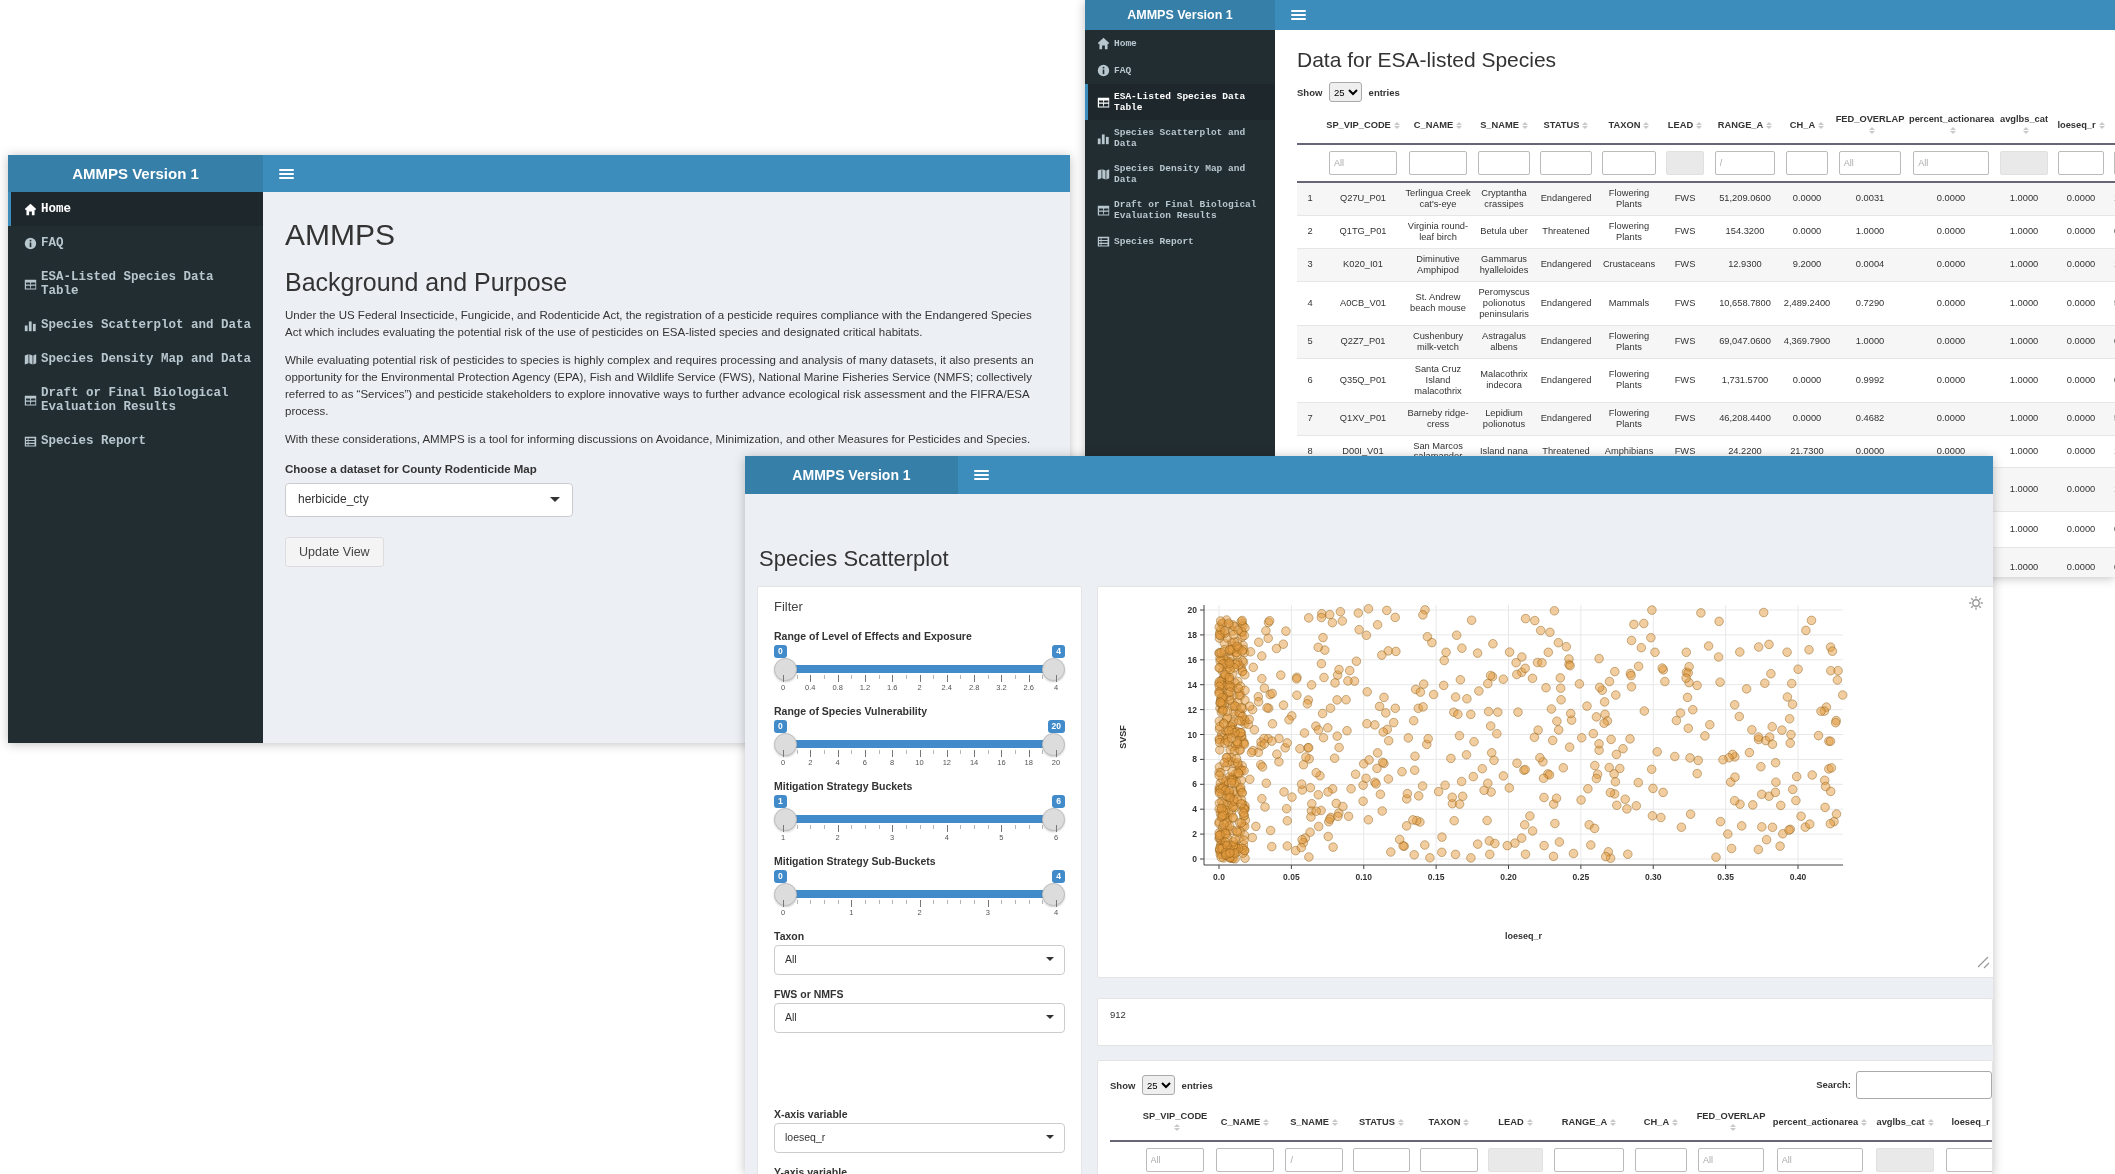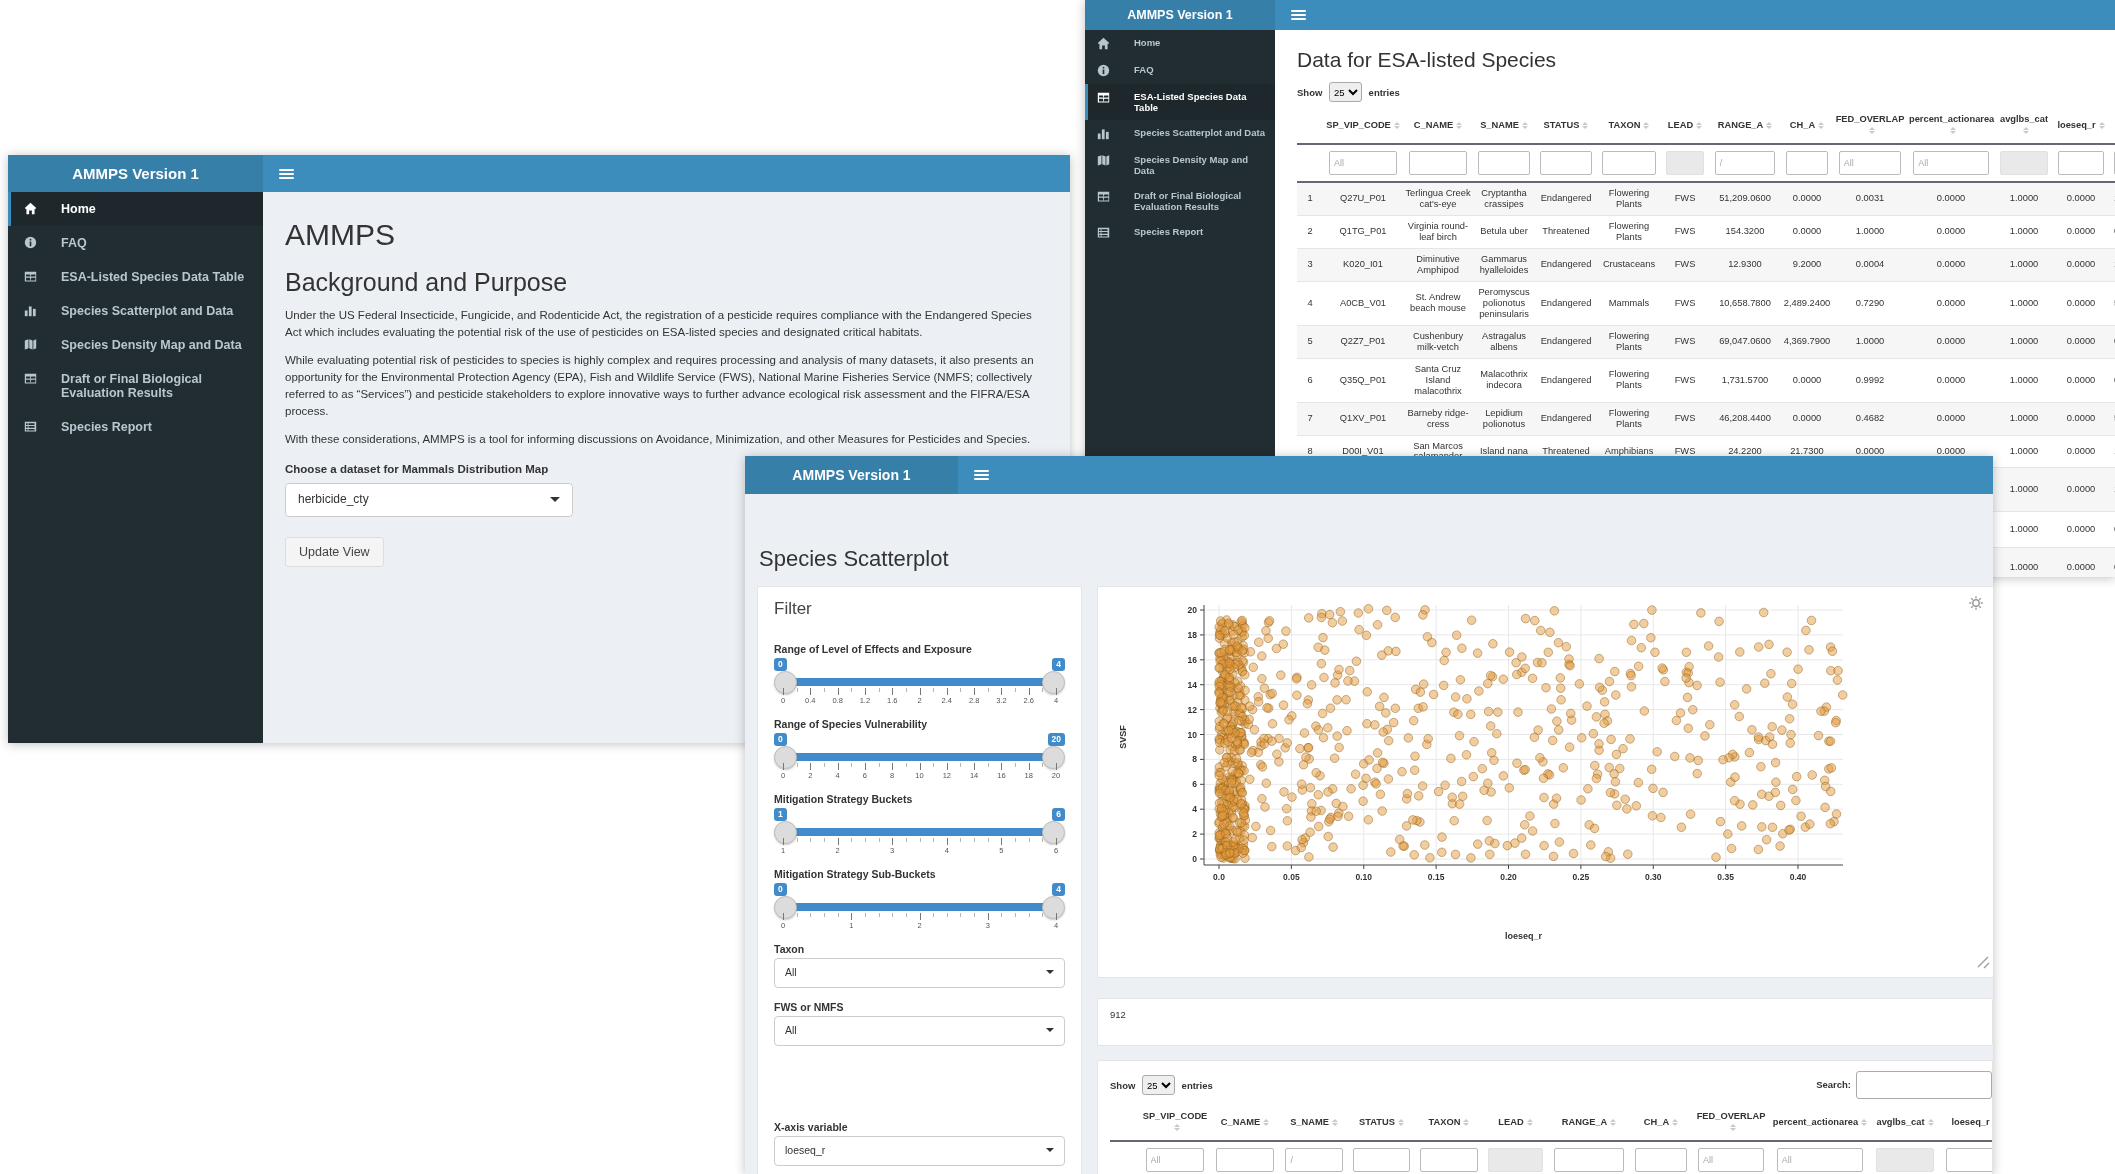--- a/index.html
+++ b/index.html
@@ -5,21 +5,21 @@
   html,body{margin:0;padding:0;background:#fff;}
   body{width:2115px;height:1174px;position:relative;overflow:hidden;
        font-family:"Liberation Sans",sans-serif;color:#333;}
   .window{position:absolute;overflow:hidden;box-shadow:0 1px 10px rgba(0,0,0,.25);background:#ecf0f5;}
   
   .nav{position:absolute;top:0;left:0;right:0;background:#3c8dbc;display:flex;align-items:stretch;z-index:5;}
   .logo{background:#367fa9;color:#fff;display:flex;align-items:center;justify-content:center;font-weight:bold;}
   .burger{display:flex;flex-direction:column;justify-content:center;gap:2px;padding:0 16px;cursor:pointer;}
   .burger i{display:block;width:15px;height:2px;background:#fff;border-radius:1px;}
   .sidebar{position:absolute;left:0;bottom:0;background:#222d32;}
-  .side-item{display:flex;align-items:flex-start;gap:24px;color:#b8c7ce;cursor:pointer;border-left:3px solid transparent;}
+  .side-item{display:flex;align-items:center;gap:4px;color:#b8c7ce;cursor:pointer;border-left:3px solid transparent;font-family:Liberation Mono, monospace;}
   .side-item.active{background:#1e282c;color:#fff;border-left-color:#3c8dbc;}
   .side-item .ic{display:flex;align-items:center;}
   .side-item svg{fill:currentColor;}
   .content{position:absolute;right:0;bottom:0;overflow:hidden;}
   
   #win-home{left:8px;top:155px;width:1062px;height:588px;z-index:1;}
   #win-home .nav{height:37px;}
   #win-home .logo{width:255px;font-size:15px;}
   #win-home .sidebar{top:37px;width:255px;}
   #win-home .side-item{padding:10px 10px 10px 13px;font-size:12.5px;font-weight:600;}
@@ -64,21 +64,21 @@
   .sort .up{border-bottom-color:#c9c9c9;margin-bottom:1px;}
   .sort .dn{border-top-color:#c9c9c9;}
   
   #win-scatter{left:745px;top:456px;width:1248px;height:718px;z-index:3;}
   #win-scatter .nav{height:38px;}
   #win-scatter .logo{width:213px;font-size:14px;}
   #win-scatter .content{left:0;top:38px;background:#ecf0f5;}
   #win-scatter h1{font-size:22px;font-weight:400;margin:0;position:absolute;left:14px;top:52px;color:#333;}
   .card{position:absolute;background:#fff;border:1px solid #e4e4e4;border-radius:2px;overflow:hidden;}
   #filter-card{left:12px;top:92px;width:325px;height:640px;padding:12px 16px;box-sizing:border-box;}
-  #filter-card h3{font-size:17px;font-weight:400;color:#444;margin:0 0 24px 0;}
+  #filter-card h3{font-size:13px;font-weight:400;color:#444;margin:0 0 16px 0;}
   .sl-label,.f-label{font-size:10.5px;font-weight:bold;color:#333;margin:0 0 3px 0;}
   .slider{position:relative;height:48px;margin-bottom:12px;}
   .irs-bar{position:absolute;left:9px;right:9px;top:20px;height:8px;background:#428bca;border-radius:4px;}
   .irs-handle{position:absolute;top:13px;width:21px;height:21px;border-radius:50%;background:#dcdcdc;
               border:1px solid #bdbdbd;box-shadow:0 1px 2px rgba(0,0,0,.2);cursor:pointer;}
   .irs-handle.l{left:0;} .irs-handle.r{right:0;}
   .irs-badge{position:absolute;top:0;background:#428bca;color:#fff;font-size:8.5px;font-weight:bold;
              padding:1px 4px;border-radius:3px;line-height:11px;}
   .irs-badge.l{left:0;} .irs-badge.r{right:0;}
   .irs-grid{position:absolute;left:9px;right:9px;top:30px;height:18px;}
@@ -172,21 +172,21 @@
   <div class="content">
     <h1>AMMPS</h1>
     <h2>Background and Purpose</h2>
     <div id="home-paras">
         <p>Under the US Federal Insecticide, Fungicide, and Rodenticide Act, the registration of a pesticide requires compliance with the Endangered Species Act which includes evaluating the potential risk of the use of pesticides on ESA-listed species and designated critical habitats.</p>
         <p>While evaluating potential risk of pesticides to species is highly complex and requires processing and analysis of many datasets, it also presents an opportunity for the Environmental Protection Agency (EPA), Fish and Wildlife Service (FWS), National Marine Fisheries Service (NMFS; collectively referred to as “Services”) and pesticide stakeholders to explore innovative ways to further advance ecological risk assessment and the FIFRA/ESA process.</p>
         <p>With these considerations, AMMPS is a tool for informing discussions on Avoidance, Minimization, and other Measures for Pesticides and Species.</p>
       </div>
     <div id="home-controls">
         <div>
-          <div class="ctl-label">Choose a dataset for Mammals Distribution Map</div>
+          <div class="ctl-label">Choose a dataset for County Rodenticide Map</div>
           <div class="sel">herbicide_cty</div>
         </div>
       </div>
     <div class="btn">Update View</div>
   </div>
 </section>
 
 <section class="window" id="win-table">
   <div class="nav">
     <div class="logo">AMMPS Version 1</div>

